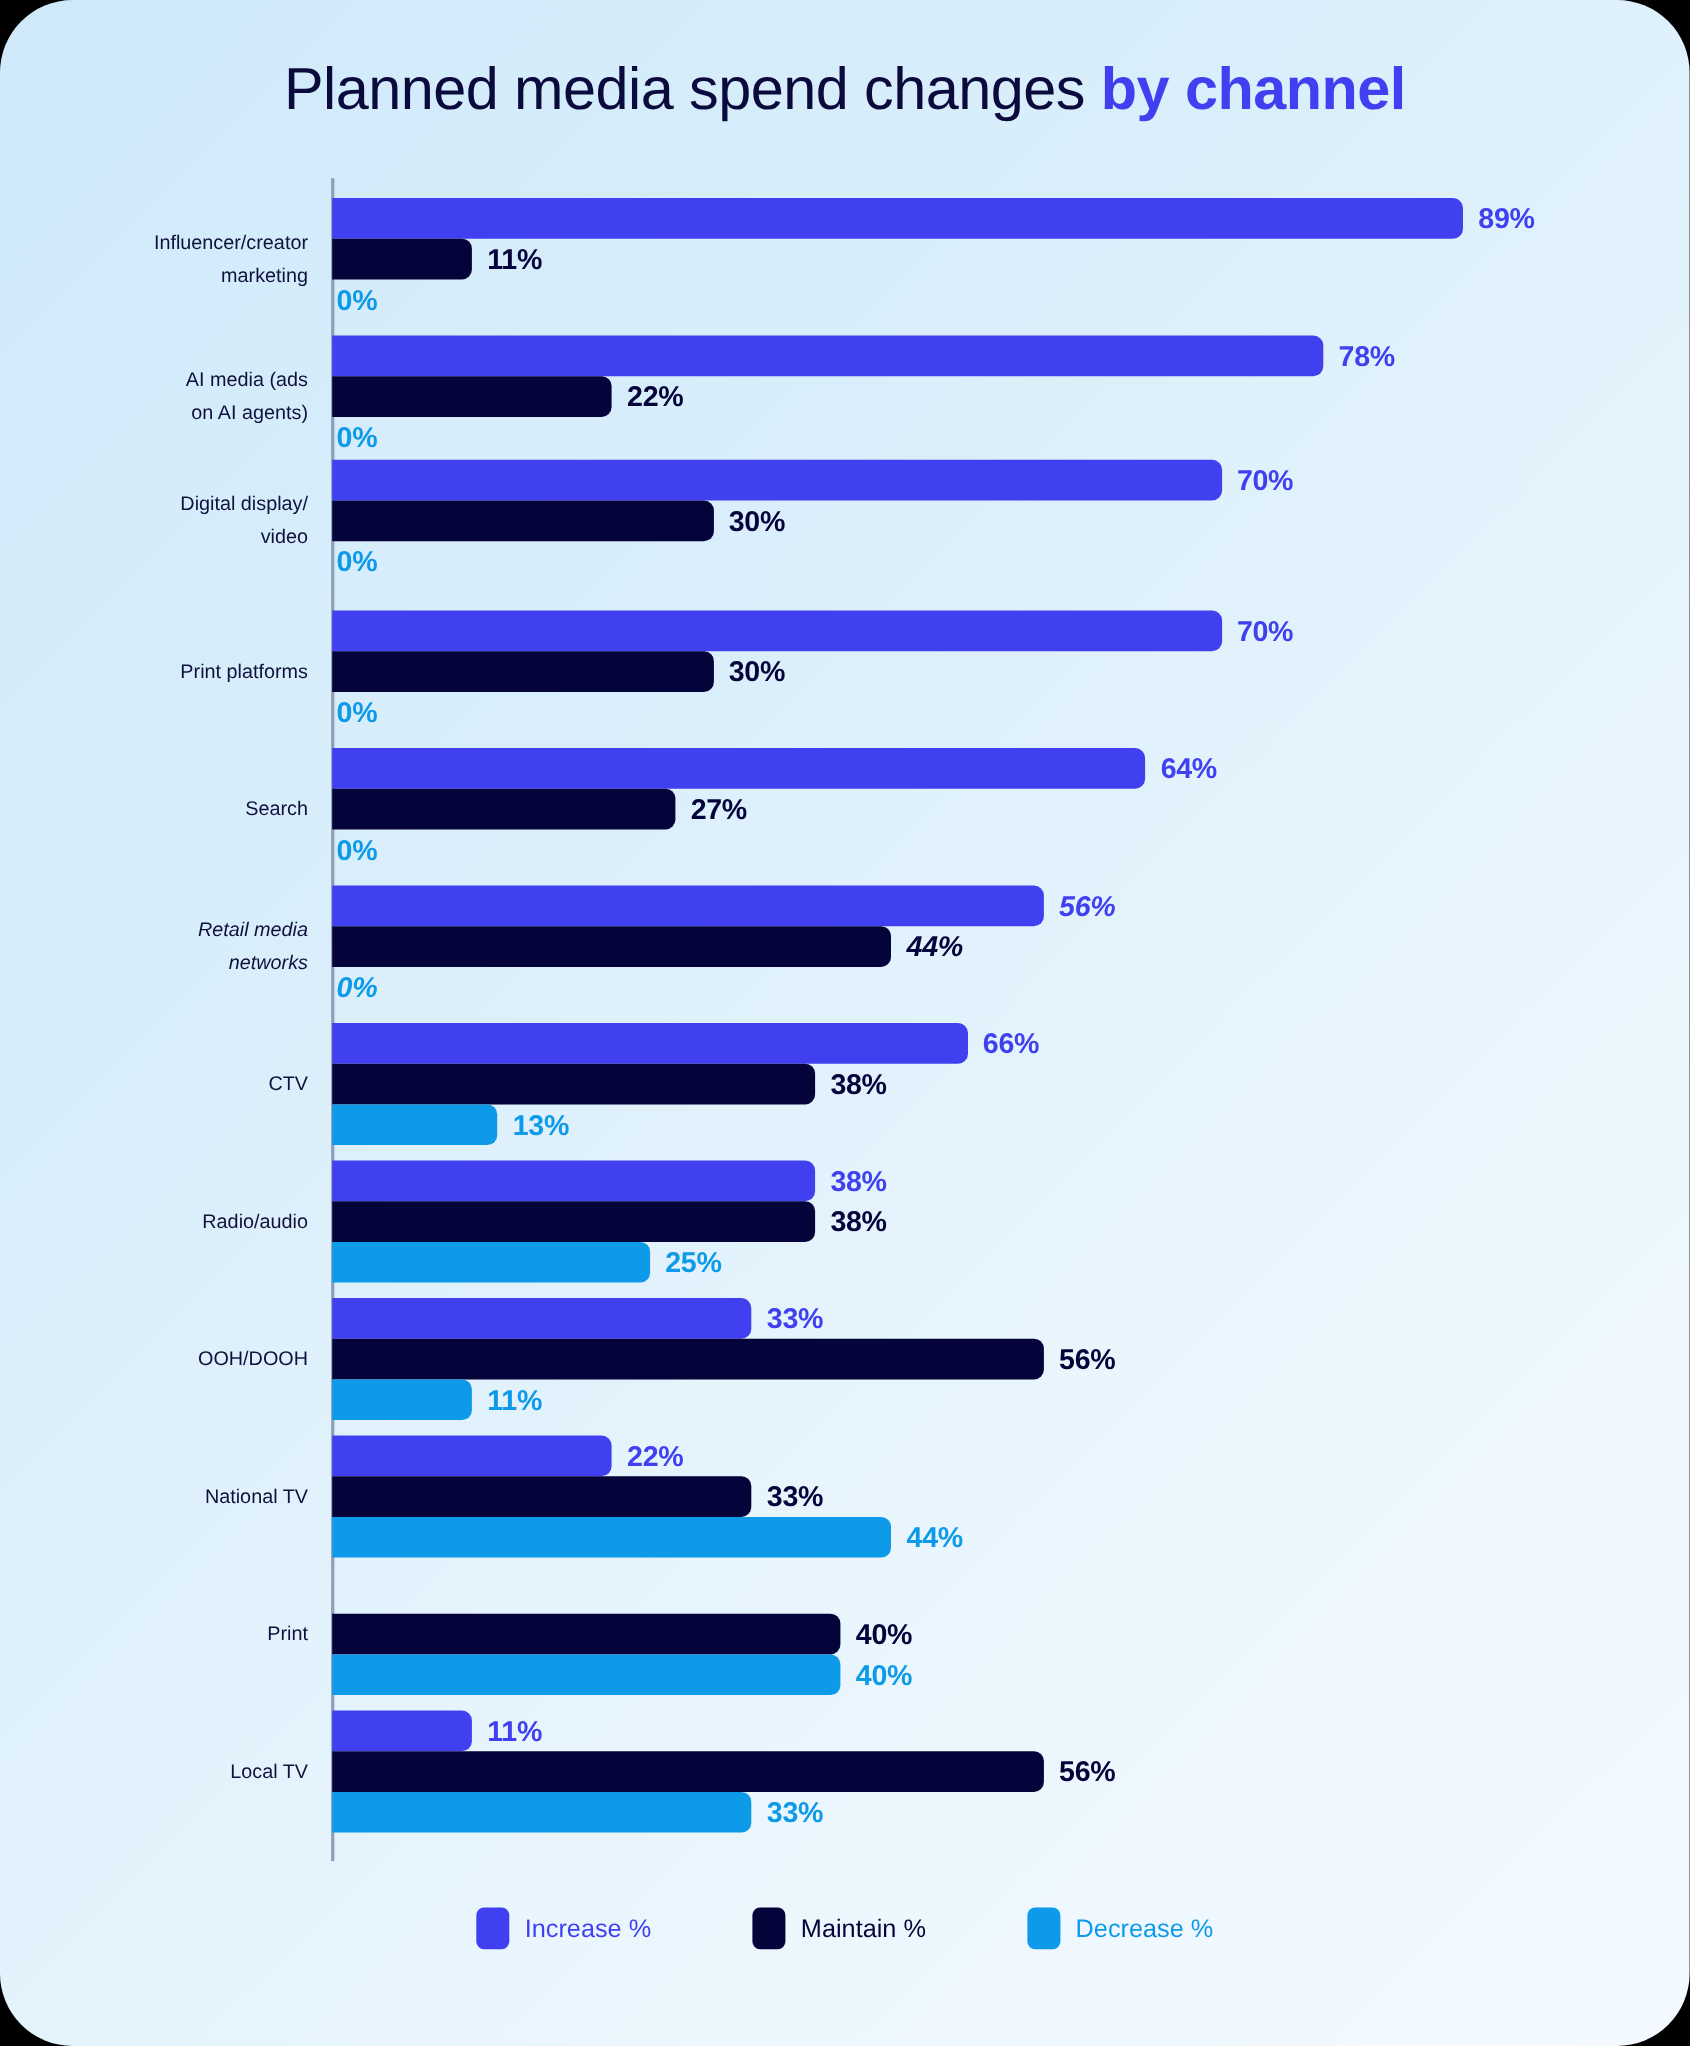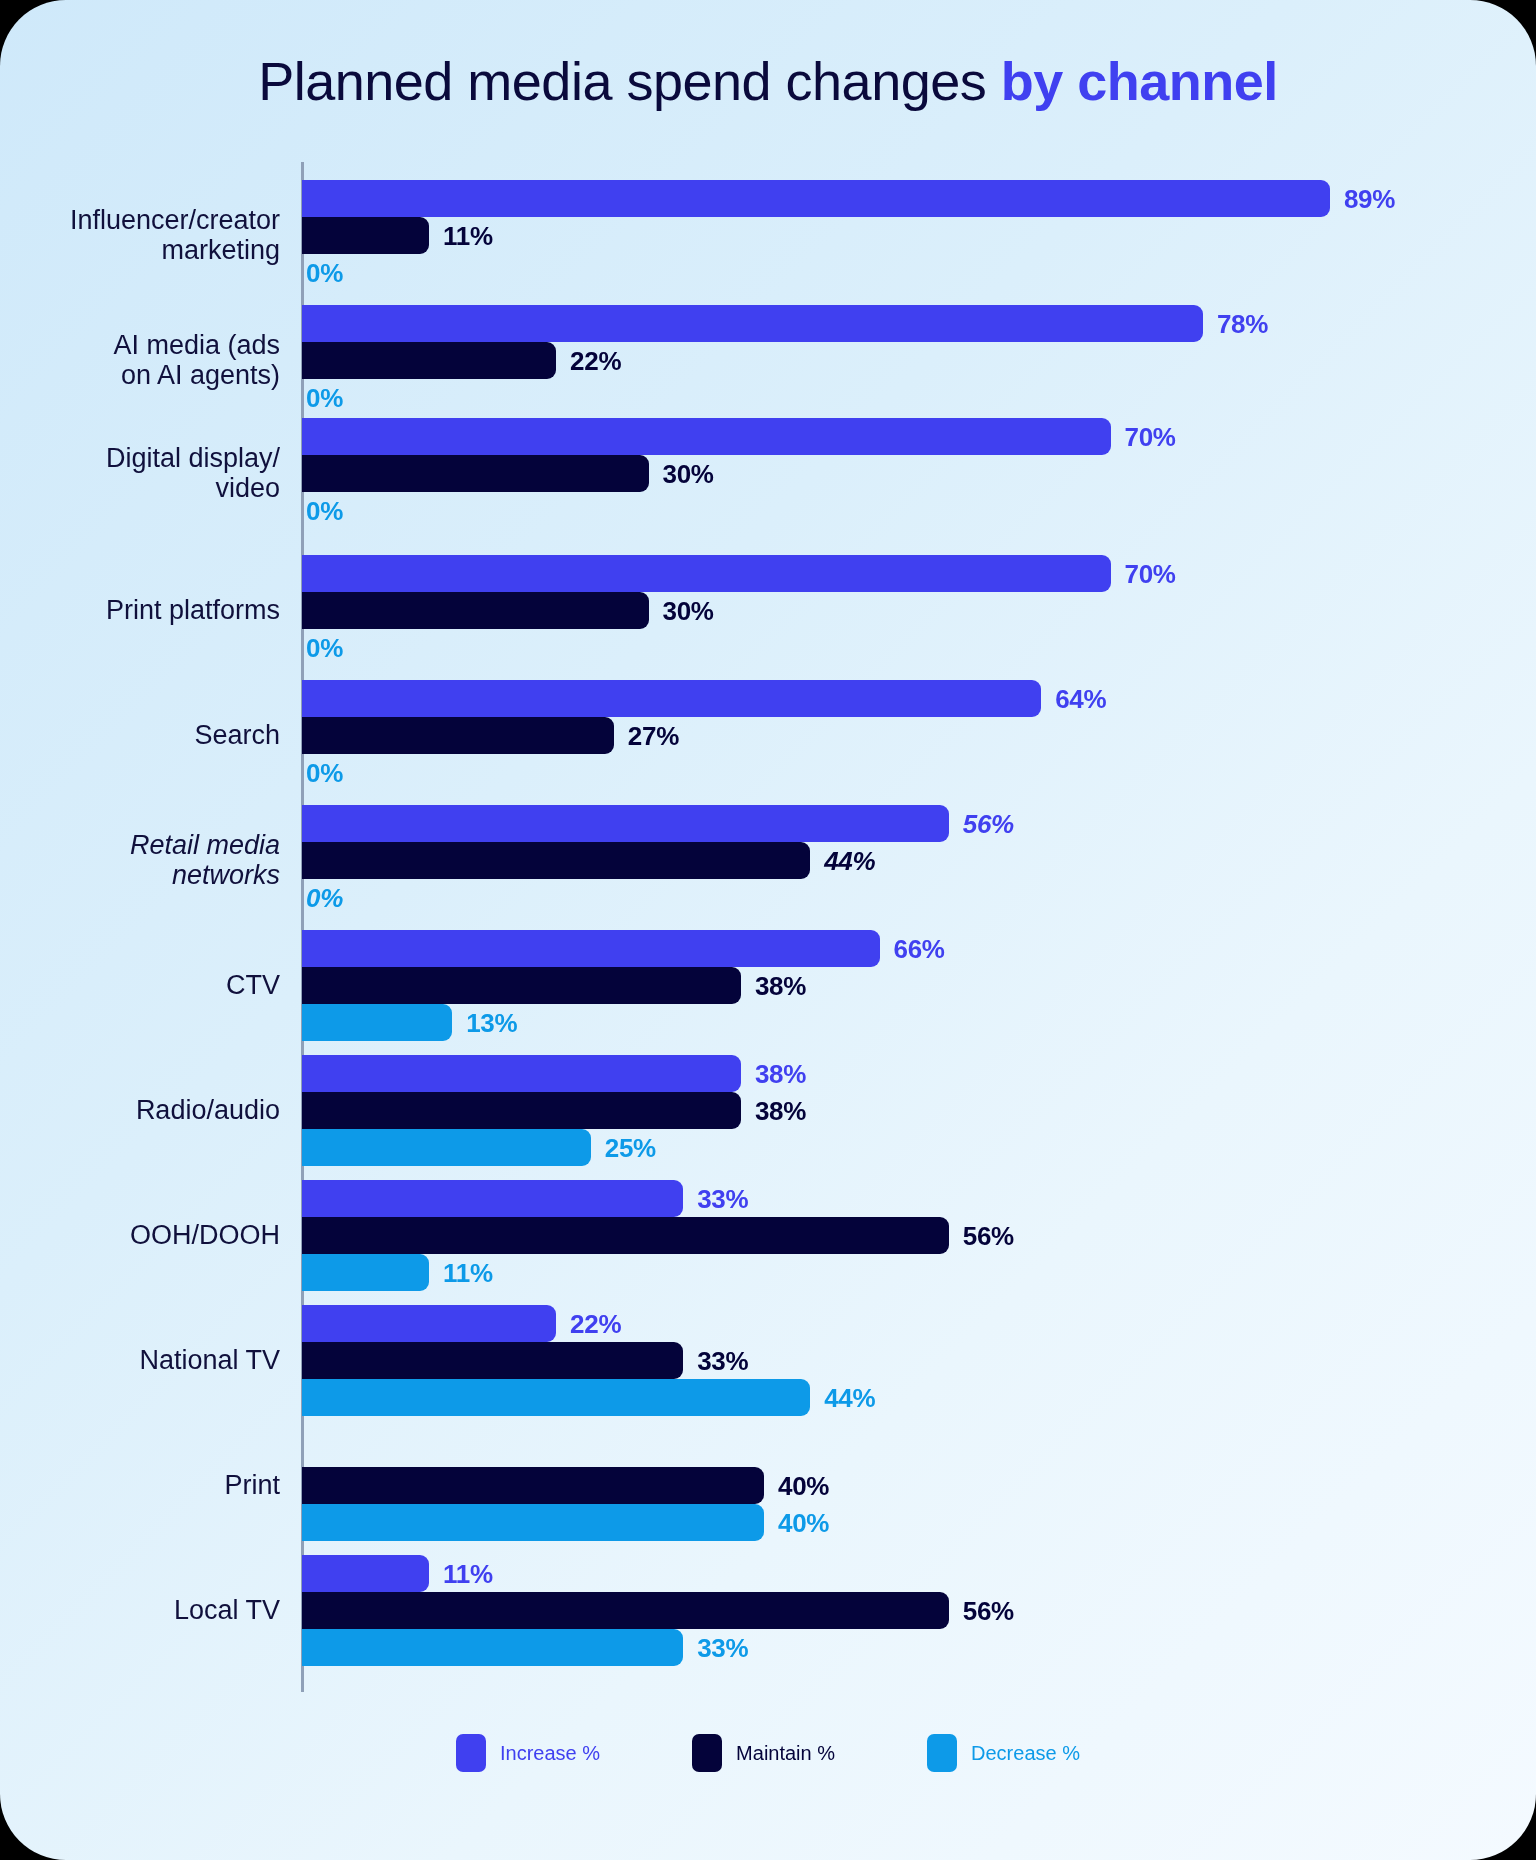--- a/index.html
+++ b/index.html
@@ -65,21 +65,21 @@
     height: 125px;
   }
 
   .cat-label {
     position: absolute;
     left: 0;
     width: 280px;
     text-align: right;
     top: 50%;
     transform: translateY(-50%);
-    font-size: 27px;
+    font-size: 18px;
     line-height: 30px;
     color: #10103c;
     font-weight: 400;
     white-space: pre-line;
   }
 
   .bar-row {
     position: absolute;
     left: 302px;
     height: 37px;
@@ -129,21 +129,21 @@
     align-items: center;
     gap: 14px;
   }
   .swatch {
     width: 30px;
     height: 38px;
     border-radius: 7px;
     flex: none;
   }
   .legend-label {
-    font-size: 20px;
+    font-size: 23px;
     font-weight: 400;
     white-space: nowrap;
   }
 </style>
 </head>
 <body>
 
 <div class="card">
 
   <div class="title">

